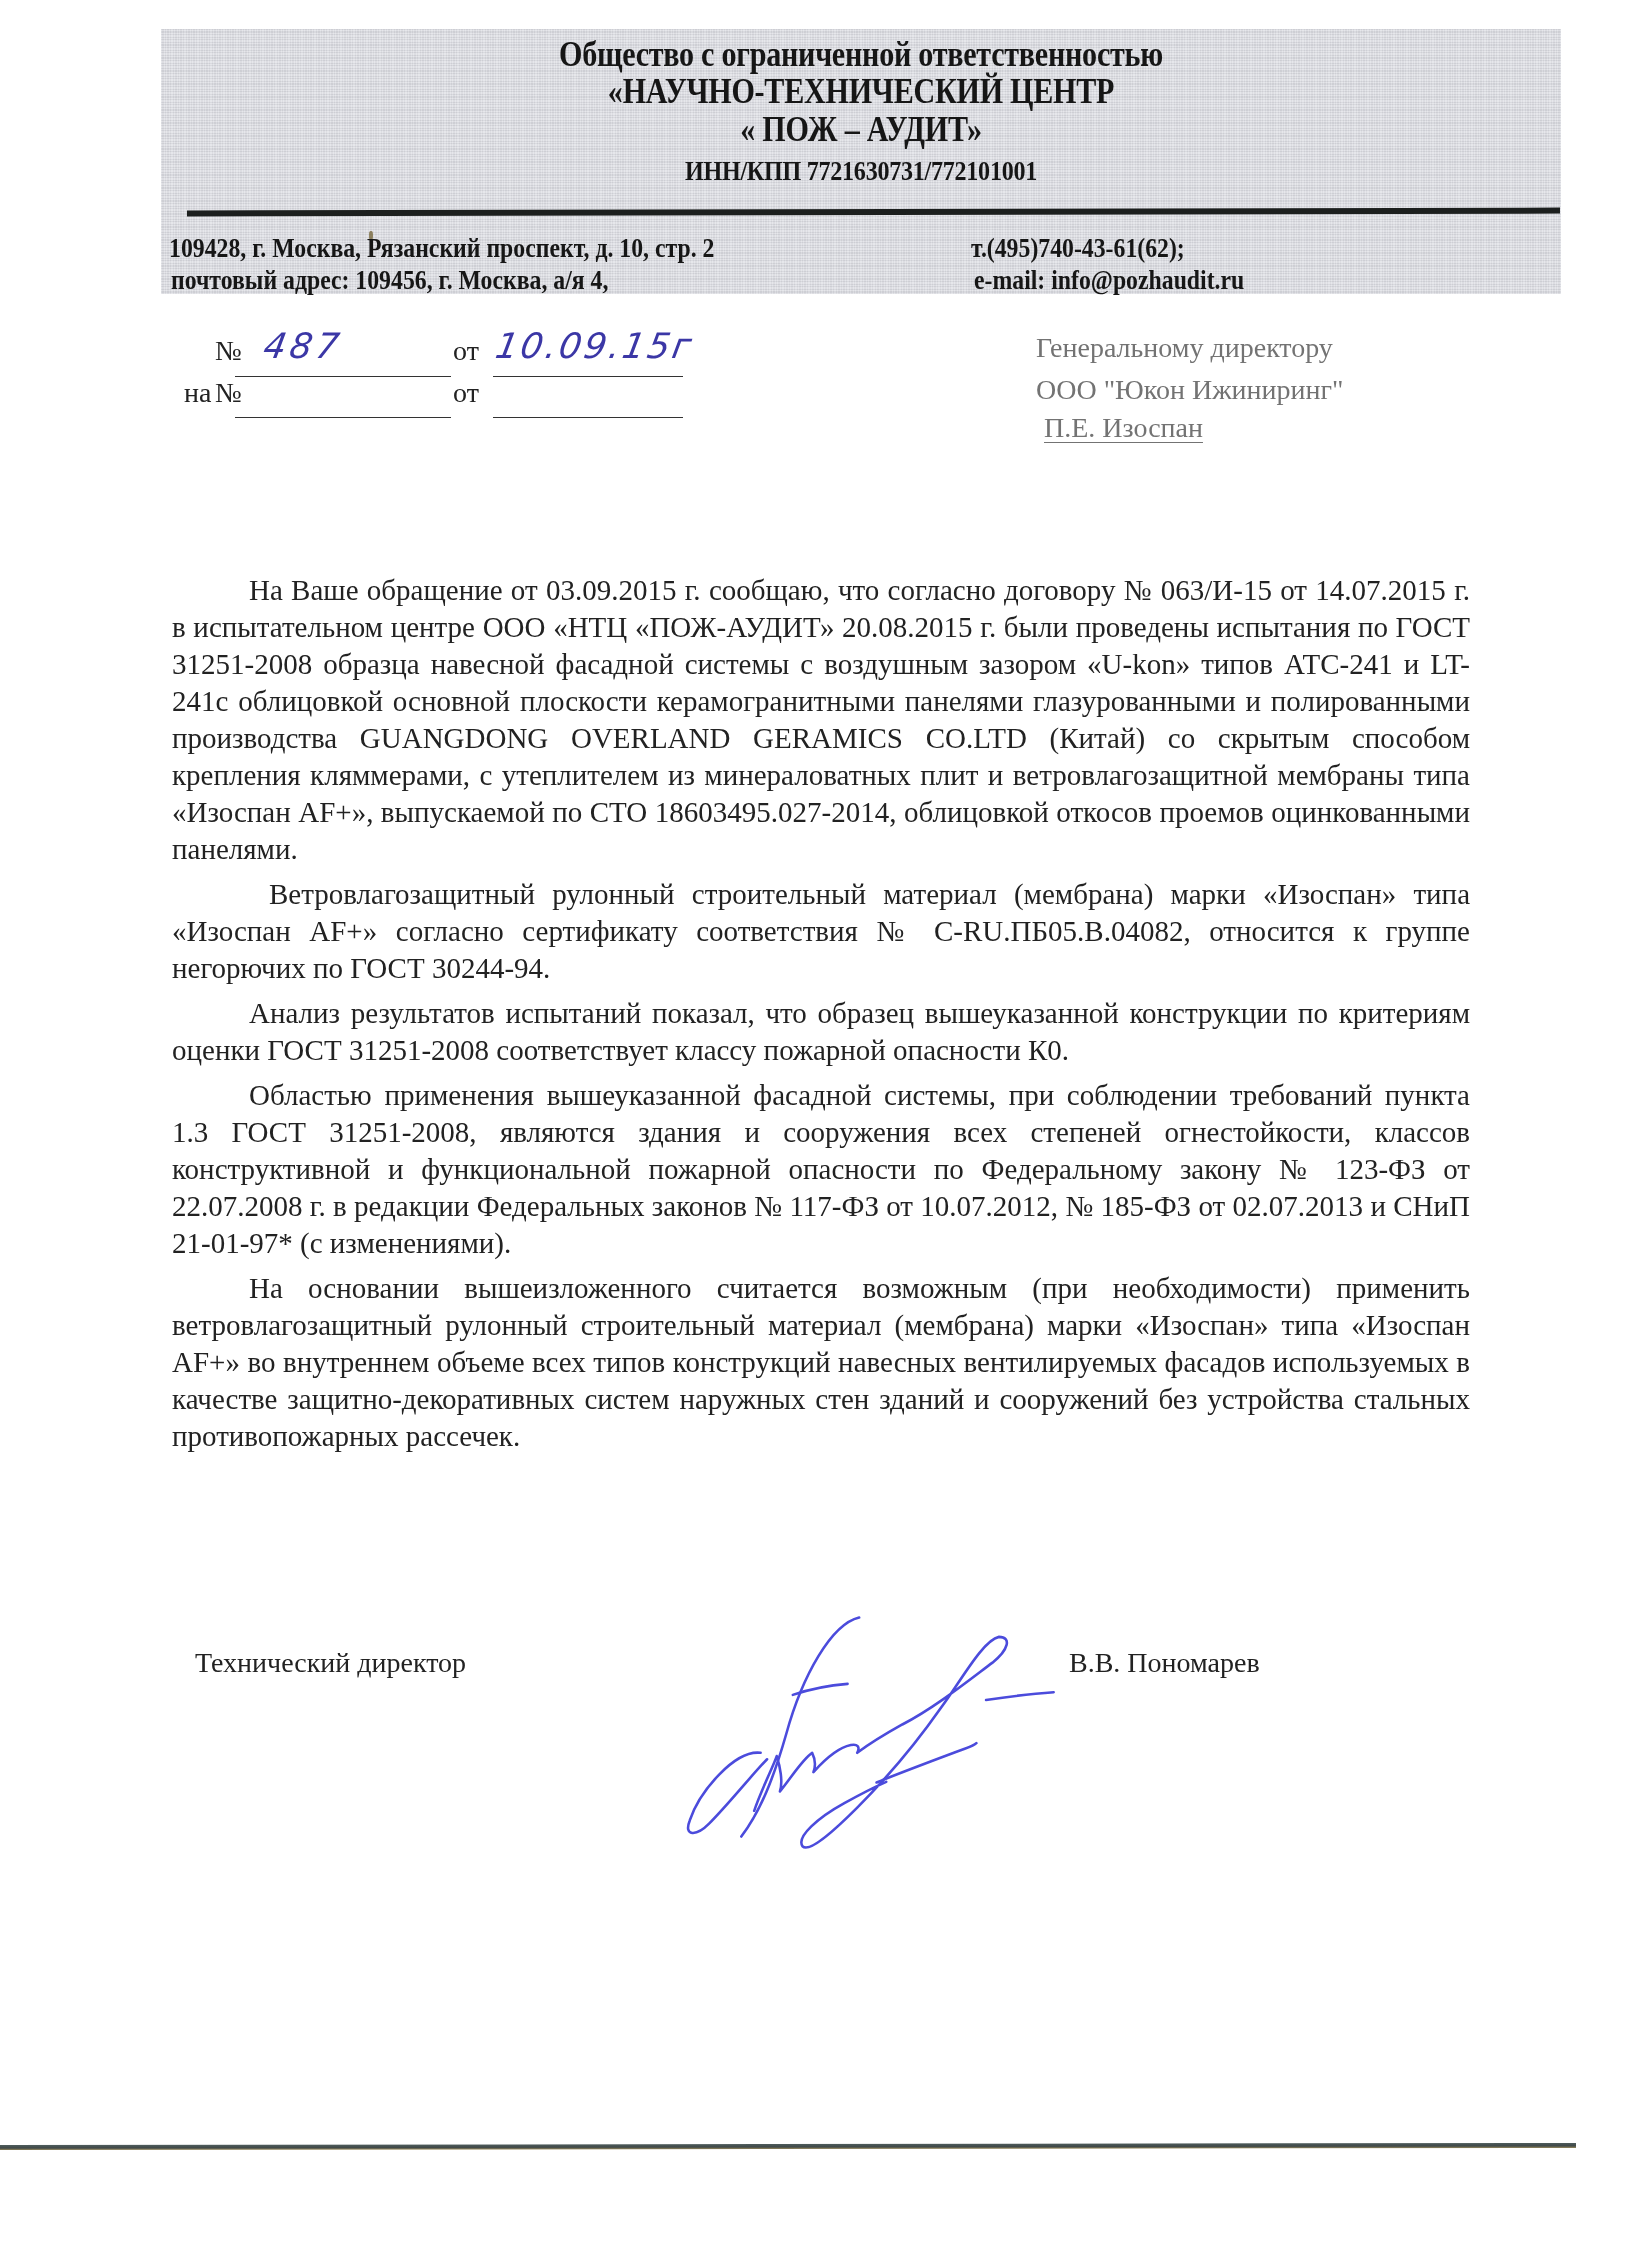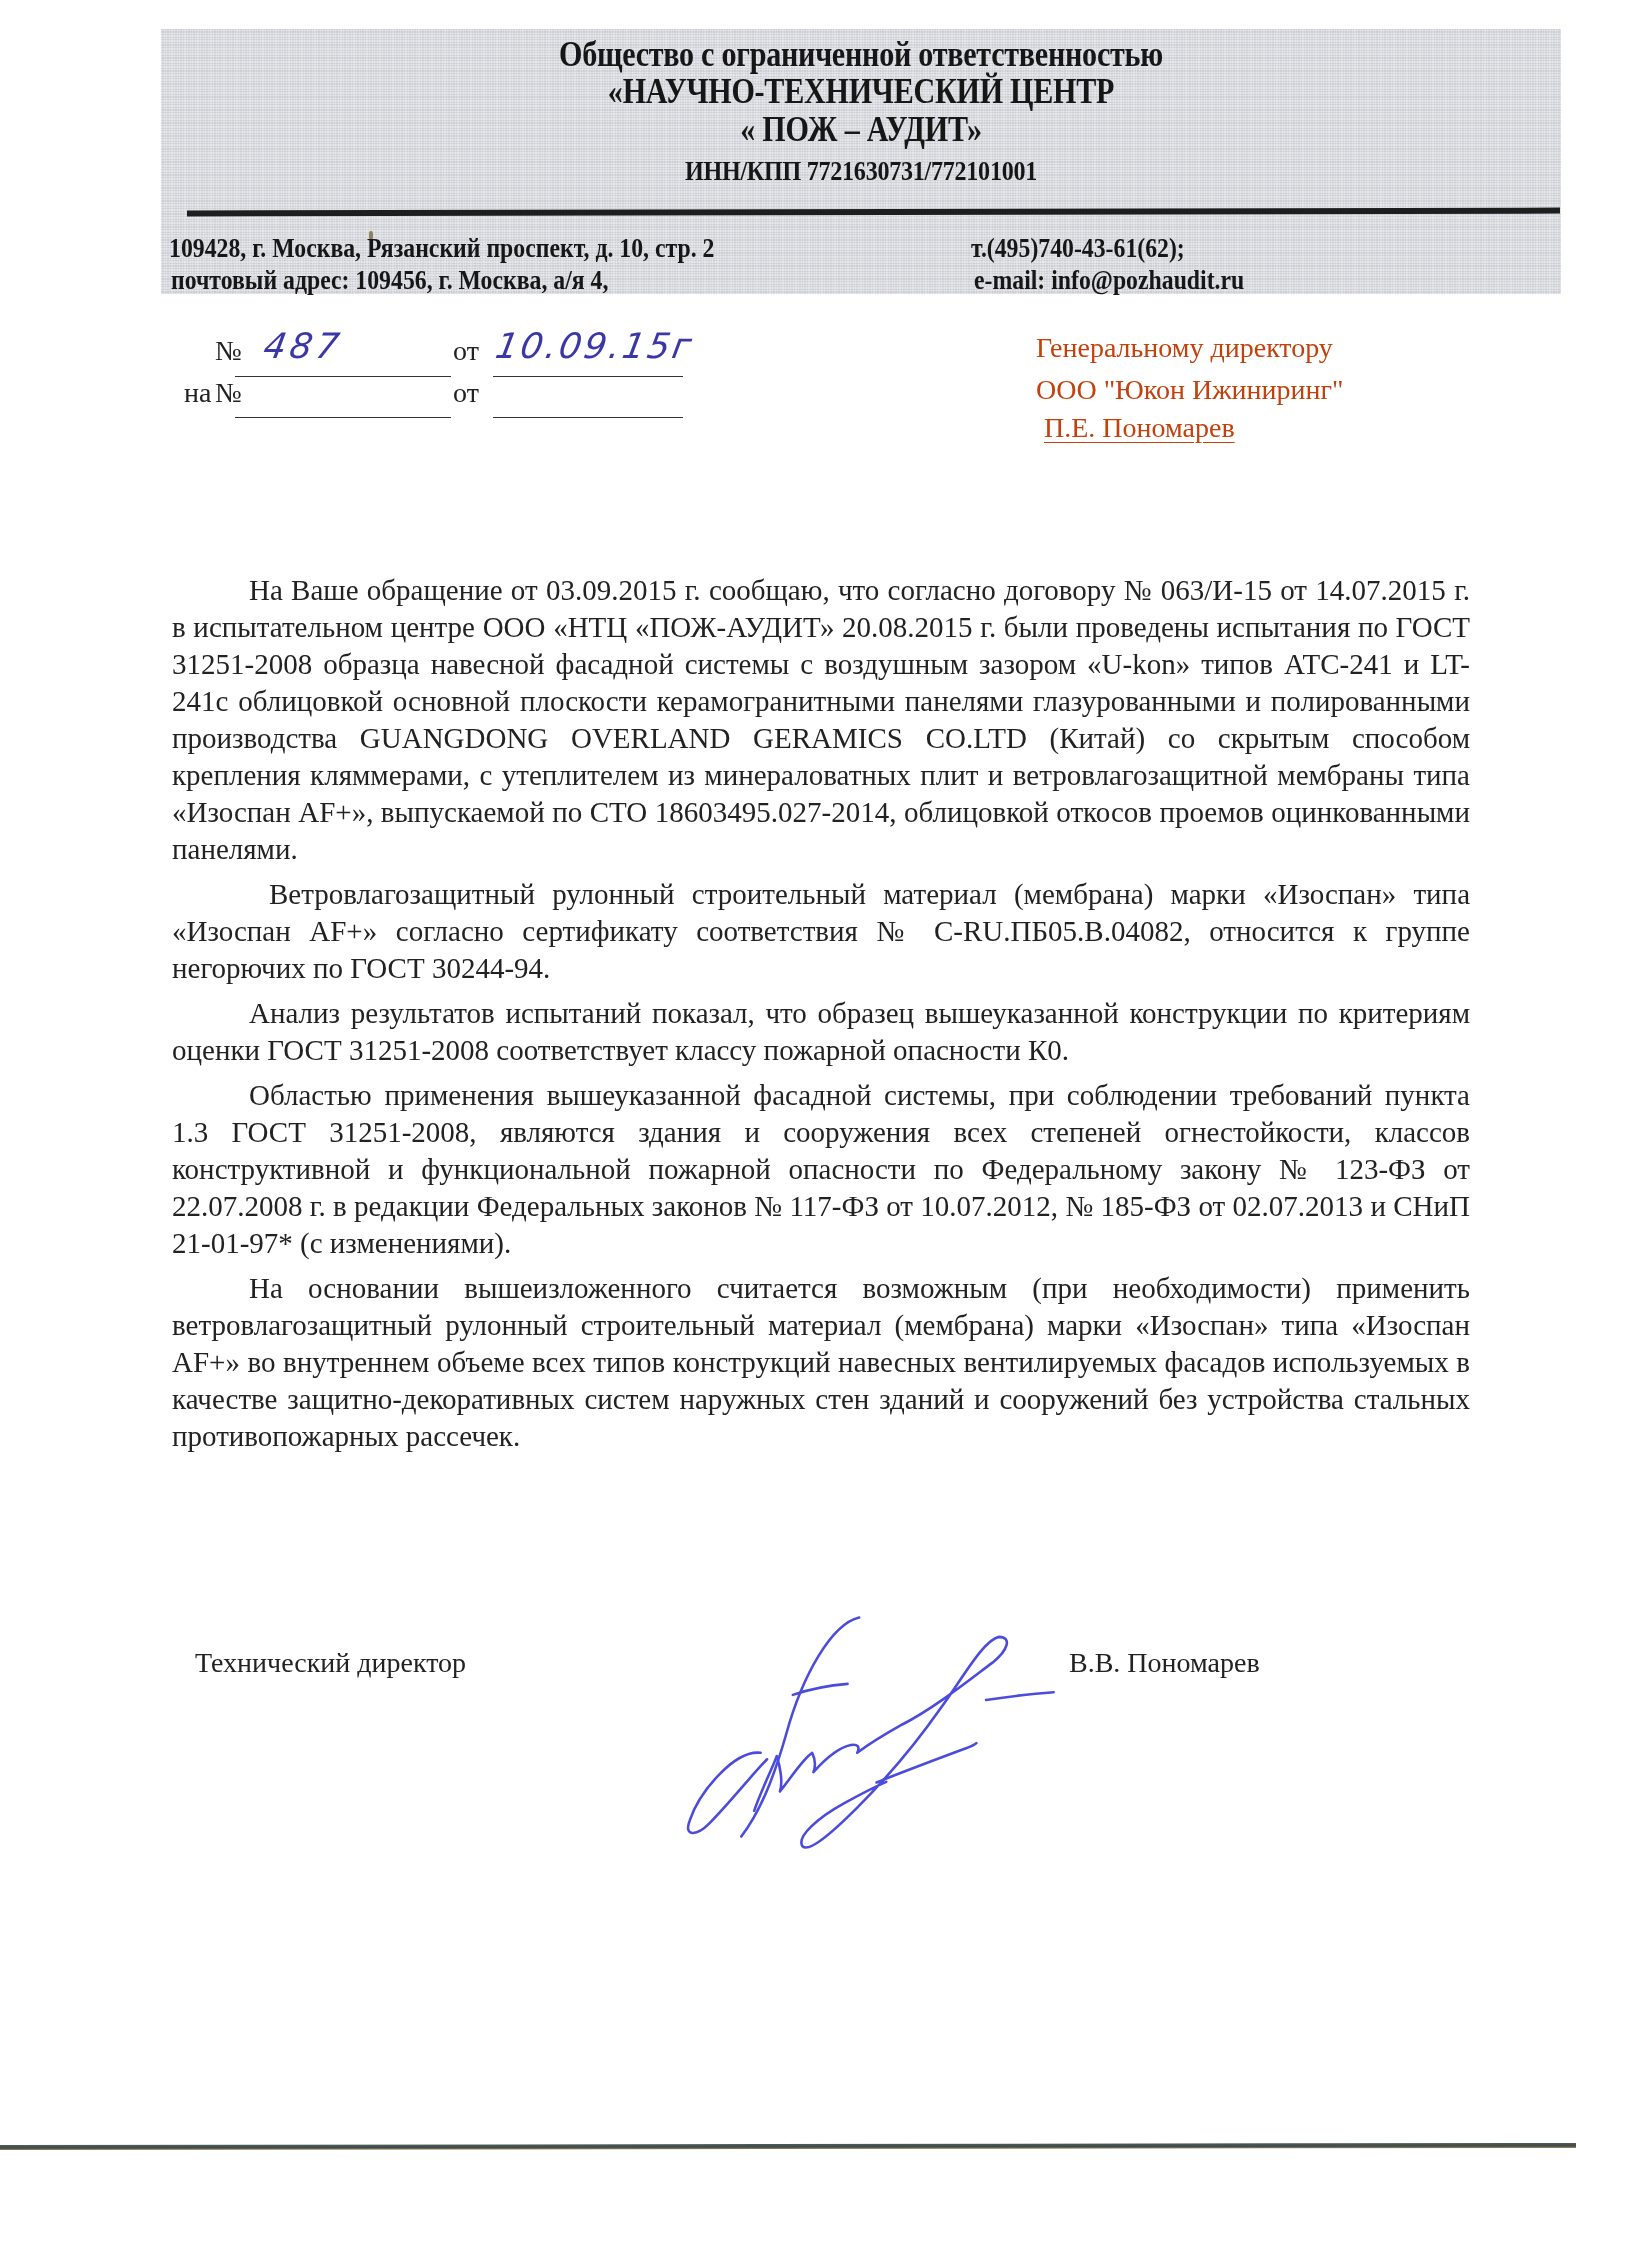--- a/index.html
+++ b/index.html
@@ -44,21 +44,21 @@
     
     .ref { position: absolute; font-size: 28px; color: #222; white-space: nowrap; }
     .uline { position: absolute; height: 1.3px; background: #333; }
     .hand {
       position: absolute; color: #3b37a6; font-style: italic; white-space: nowrap;
       font-family: "DejaVu Sans", sans-serif; font-size: 35px; letter-spacing: 3.9px;
       transform: skewX(-10deg); font-weight: normal;
     }
 
     
-    .recipient { position: absolute; left: 1036px; font-size: 28px; color: #c2410c; white-space: nowrap; }
+    .recipient { position: absolute; left: 1036px; font-size: 28px; color: #737373; white-space: nowrap; }
     .rcp-name { text-decoration: underline; text-underline-offset: 5.2px; text-decoration-thickness: 1.3px; }
 
     
     .body-text {
       position: absolute; left: 164px; top: 564px; width: 1314px;
       font-size: 29px; line-height: 37px; color: #222; text-align: justify;
     }
     .body-text p { margin: 8px; text-indent: 77px; }
     .body-text p.indent-wide { text-indent: 97px; }
 
@@ -101,21 +101,21 @@
   <span class="ref" style="left:184px; top:377px;">на</span>
   <span class="ref" style="left:215px; top:377px;">№</span>
   <div class="uline" style="left:235px; top:417px; width:216px;"></div>
   <span class="ref" style="left:453px; top:377px;">от</span>
   <div class="uline" style="left:493px; top:417px; width:190px;"></div>
 </div>
 
 <div>
   <div class="recipient" style="top:332px;">Генеральному директору</div>
   <div class="recipient" style="top:374px;">ООО "Юкон Ижиниринг"</div>
-  <div class="recipient rcp-name" style="top:412px; left:1044px;">П.Е. Пономарев</div>
+  <div class="recipient rcp-name" style="top:412px; left:1044px;">П.Е. Изоспан</div>
 </div>
 
 <div class="body-text">
   <p>На Ваше обращение от 03.09.2015 г. сообщаю, что согласно договору № 063/И-15 от 14.07.2015 г. в испытательном центре ООО «НТЦ «ПОЖ-АУДИТ» 20.08.2015 г. были проведены испытания по ГОСТ 31251-2008 образца навесной фасадной системы с воздушным зазором «U-kon» типов АТС-241 и LT-241с облицовкой основной плоскости керамогранитными панелями глазурованными и полированными производства GUANGDONG OVERLAND GERAMICS CO.LTD (Китай) со скрытым способом крепления кляммерами, с утеплителем из минераловатных плит и ветровлагозащитной мембраны типа «Изоспан AF+», выпускаемой по СТО 18603495.027-2014, облицовкой откосов проемов оцинкованными панелями.</p>
   <p class="indent-wide">Ветровлагозащитный рулонный строительный материал (мембрана) марки «Изоспан» типа «Изоспан AF+» согласно сертификату соответствия № C-RU.ПБ05.В.04082, относится к группе негорючих по ГОСТ 30244-94.</p>
   <p>Анализ результатов испытаний показал, что образец вышеуказанной конструкции по критериям оценки ГОСТ 31251-2008 соответствует классу пожарной опасности К0.</p>
   <p>Областью применения вышеуказанной фасадной системы, при соблюдении требований пункта 1.3 ГОСТ 31251-2008, являются здания и сооружения всех степеней огнестойкости, классов конструктивной и функциональной пожарной опасности по Федеральному закону № 123-ФЗ от 22.07.2008 г. в редакции Федеральных законов № 117-ФЗ от 10.07.2012, № 185-ФЗ от 02.07.2013 и СНиП 21-01-97* (с изменениями).</p>
   <p>На основании вышеизложенного считается возможным (при необходимости) применить ветровлагозащитный рулонный строительный материал (мембрана) марки «Изоспан» типа «Изоспан AF+» во внутреннем объеме всех типов конструкций навесных вентилируемых фасадов используемых в качестве защитно-декоративных систем наружных стен зданий и сооружений без устройства стальных противопожарных рассечек.</p>
 </div>
 

